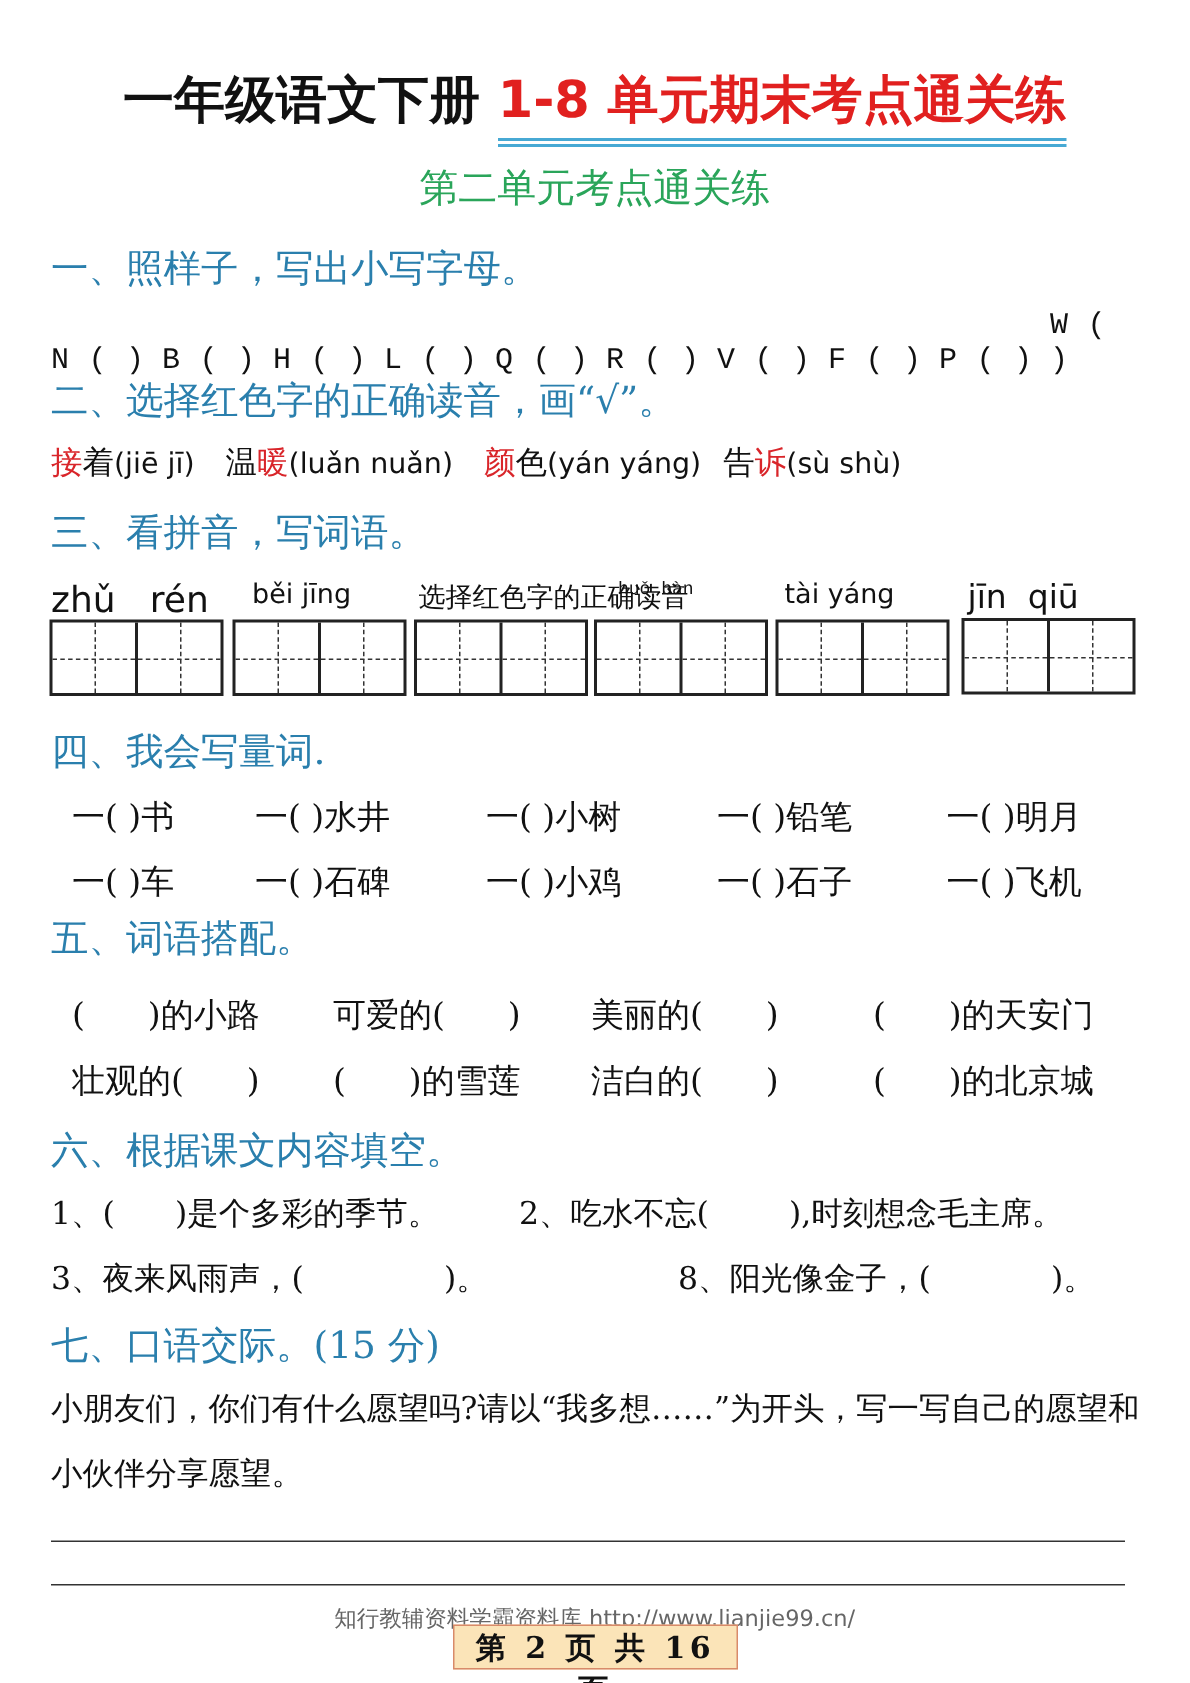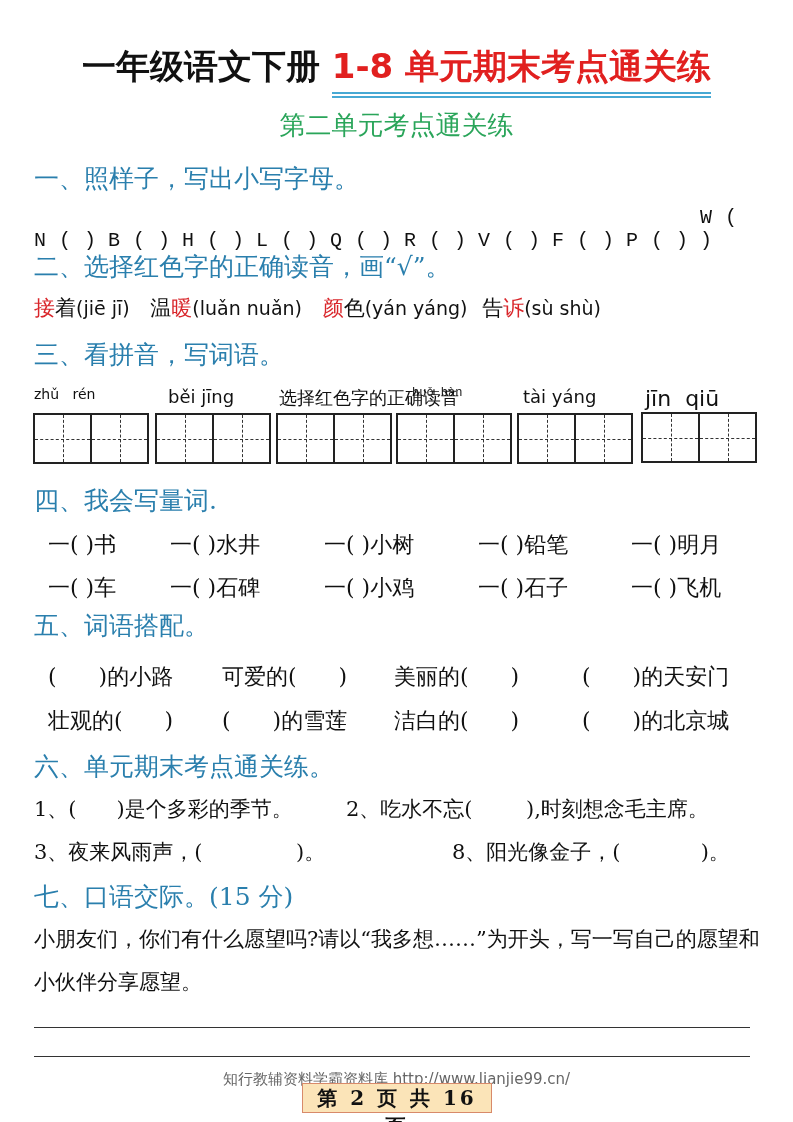--- a/index.html
+++ b/index.html
@@ -53,21 +53,21 @@
 
 <div class="abs heading" style="top:250px">二、选择红色字的正确读音，画“√”。</div>
 <div class="abs line q2">
   <span><span class="red">接</span><span>着</span><span class="py">(jiē  jī)</span></span>
   <span style="margin-left:14px"><span>温</span><span class="red">暖</span><span class="py">(luǎn  nuǎn)</span></span>
   <span style="margin-left:14px"><span class="red">颜</span><span>色</span><span class="py">(yán  yáng)</span></span>
   <span style="margin-left:8px"><span>告</span><span class="red">诉</span><span class="py">(sù  shù)</span></span>
 </div>
 
 <div class="abs heading" style="top:338px">三、看拼音，写词语。</div>
-<div class="pinyin" style="left:34px;top:386px;font-family:'DejaVu Sans',sans-serif;font-size:14px;white-space:pre">zhǔ   rén</div>
+<div class="pinyin" style="left:34px;top:386px;font-family:'DejaVu Sans',sans-serif;font-size:24px;white-space:pre">zhǔ   rén</div>
 <div class="pinyin" style="left:168px;top:386px;font-family:'DejaVu Sans',sans-serif;font-size:18px;white-space:pre">běi jīng</div>
 <div class="pinyin" style="left:279px;top:386px;font-family:'DejaVu Sans',sans-serif;font-size:18px;white-space:pre">选择红色字的正确读音</div>
 <div class="pinyin" style="left:412px;top:386px;font-family:Liberation Mono, monospace;font-size:12px;white-space:pre">huǒ bàn</div>
 <div class="pinyin" style="left:523px;top:386px;font-family:'DejaVu Sans',sans-serif;font-size:18px;white-space:pre">tài yáng</div>
 <div class="pinyin" style="left:645px;top:386px;font-family:'DejaVu Sans',sans-serif;font-size:22px;white-space:pre">jīn  qiū</div>
 
 <div class="grid" style="left:33px;width:116px">
     <div class="cell"></div>
     <div class="cell"></div>
   </div>
@@ -115,21 +115,21 @@
   <span style="left:346px;white-space:pre">美丽的(      )</span>
   <span style="left:534px;white-space:pre">(      )的天安门</span>
 </div>
 <div class="abs match-row" style="left:48px;top:706px">
   <span style="left:0;white-space:pre">壮观的(      )</span>
   <span style="left:174px;white-space:pre">(      )的雪莲</span>
   <span style="left:346px;white-space:pre">洁白的(      )</span>
   <span style="left:534px;white-space:pre">(      )的北京城</span>
 </div>
 
-<div class="abs heading" style="top:750px">六、单元期末考点通关练。</div>
+<div class="abs heading" style="top:750px">六、根据课文内容填空。</div>
 <div class="abs fill" style="left:34px;top:795px">
   <span style="left:0;white-space:pre">1、(      )是个多彩的季节。</span>
   <span style="left:312px;white-space:pre">2、吃水不忘(        ),时刻想念毛主席。</span>
 </div>
 <div class="abs fill" style="left:34px;top:838px">
   <span style="left:0;white-space:pre">3、夜来风雨声，(              )。</span>
   <span style="left:418px;white-space:pre">8、阳光像金子，(            )。</span>
 </div>
 
 <div class="abs heading" style="top:880px">七、口语交际。(15 分)</div>

